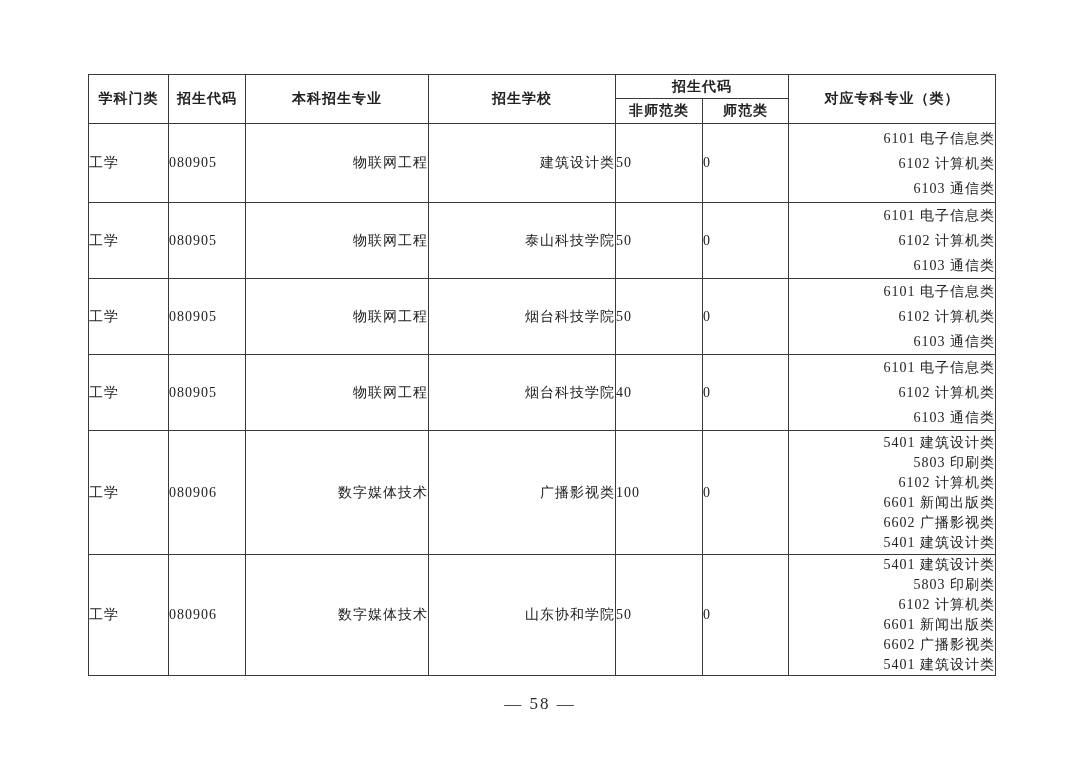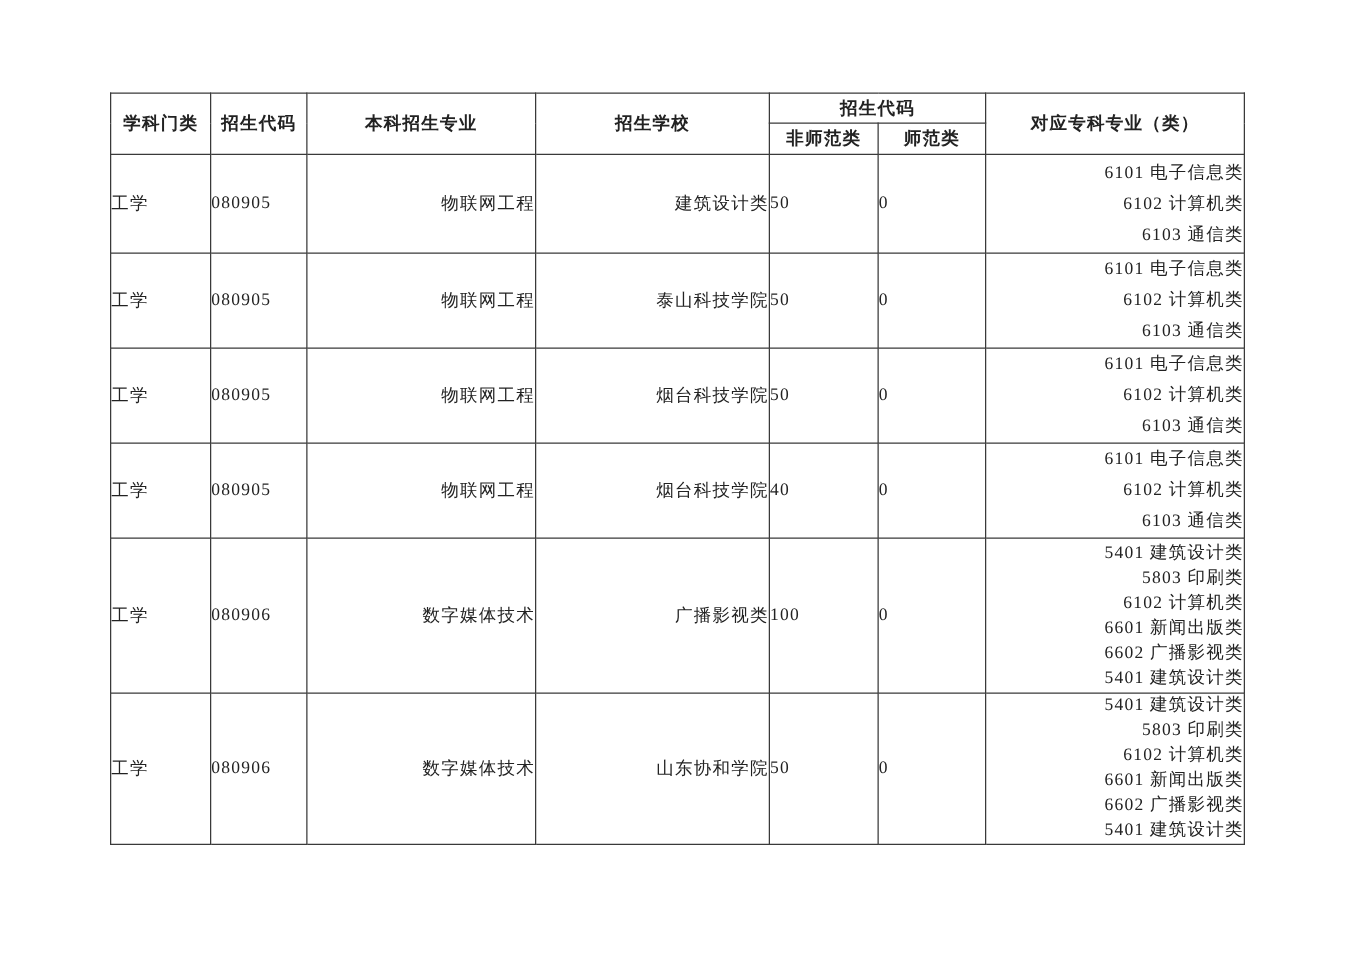--- a/index.html
+++ b/index.html
@@ -183,14 +183,15 @@
           <div class="major-line">6102 计算机类</div>
           <div class="major-line">6601 新闻出版类</div>
           <div class="major-line">6602 广播影视类</div>
           <div class="major-line">5401 建筑设计类</div>
         </td>
       </tr>
 
     </tbody>
   </table>
 
+  <div class="footer">— 58 —</div>
 
 </div>
 
 </body></html>

